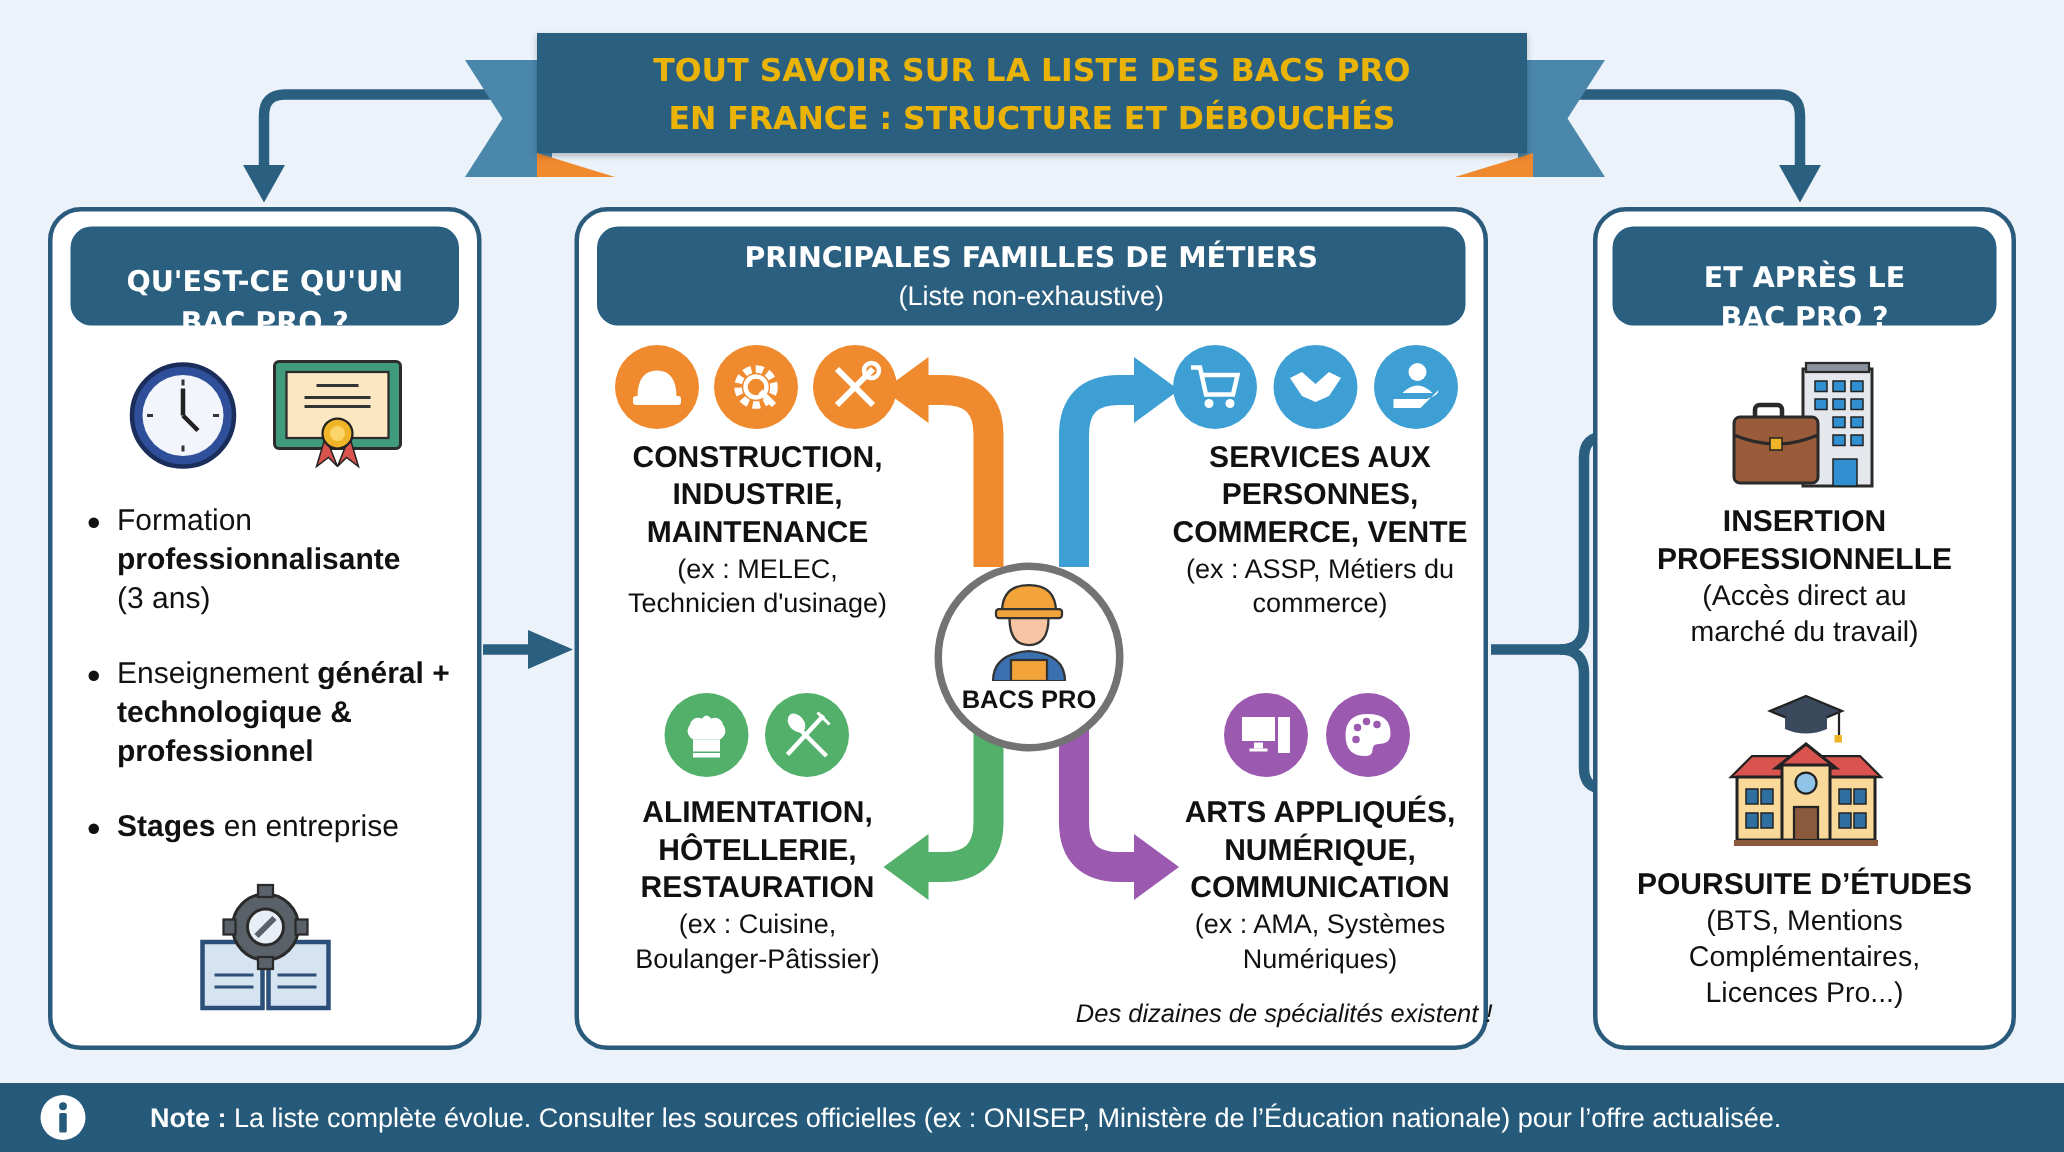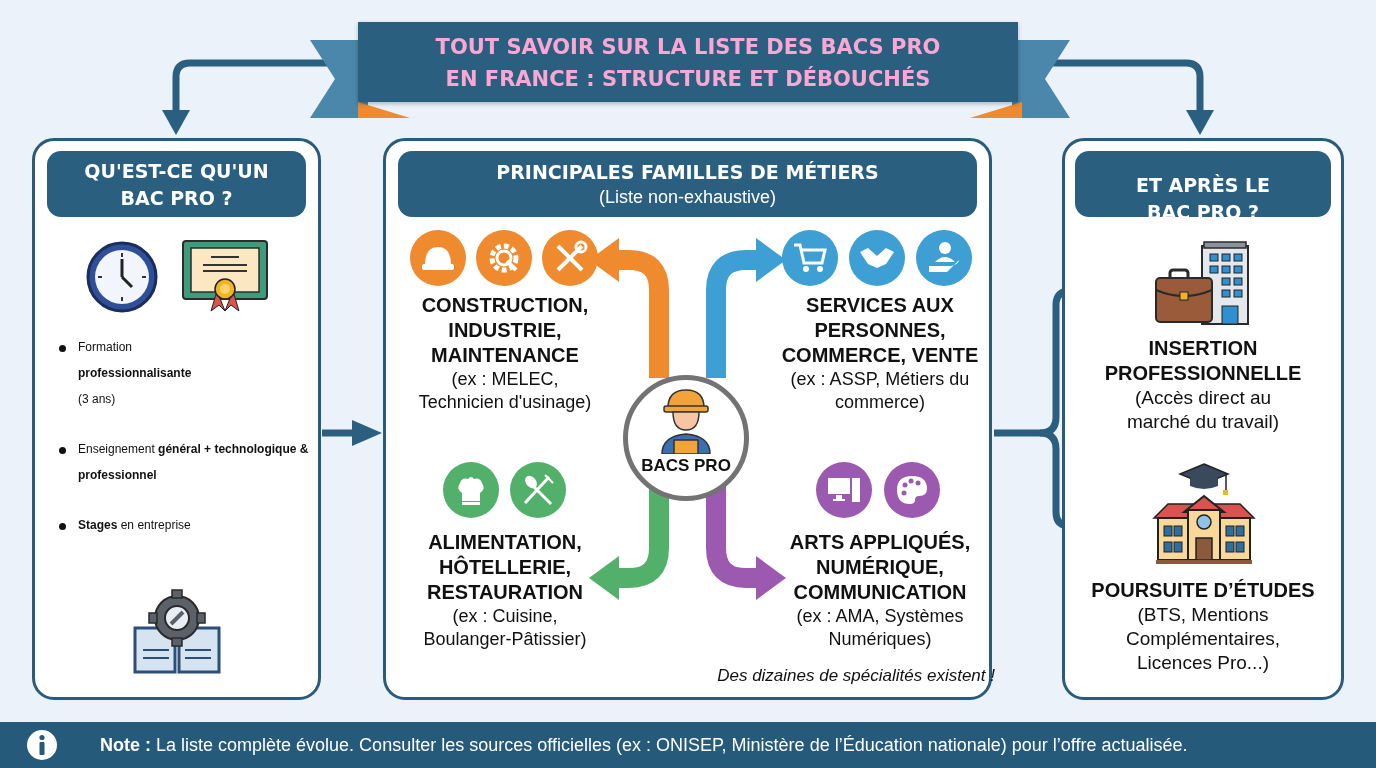--- a/index.html
+++ b/index.html
@@ -1,25 +1,25 @@
 <!DOCTYPE html>
 <html><head>
 <meta charset="utf-8">
 <style>
 *{box-sizing:border-box;margin:0;padding:0}
 html,body{width:1376px;height:768px;overflow:hidden}
 body{background:#ebf2f9;font-family:"Liberation Sans",sans-serif;color:#111;position:relative}
 .abs{position:absolute}
 .panel{position:absolute;background:#fff;border:3px solid #2b5b7c;border-radius:22px}
 .phead{position:absolute;background:#2a5f80;border-radius:14px;color:#fff;text-align:center;font-weight:bold;font-family:"DejaVu Sans",sans-serif}
-.ttl-ribbon{position:absolute;left:358px;top:22px;width:660px;height:80px;background:#2a5f80;color:#f9a8d4;text-align:center;font-family:"DejaVu Sans",sans-serif;font-weight:bold;font-size:21px;line-height:32px;padding-top:9px;box-shadow:0 2px 4px rgba(0,0,0,.25);z-index:3}
+.ttl-ribbon{position:absolute;left:358px;top:22px;width:660px;height:80px;background:#2a5f80;color:#eab308;text-align:center;font-family:"DejaVu Sans",sans-serif;font-weight:bold;font-size:21px;line-height:32px;padding-top:9px;box-shadow:0 2px 4px rgba(0,0,0,.25);z-index:3}
 .fam-title{position:absolute;text-align:center;font-weight:bold;font-size:20px;line-height:25px}
 .fam-ex{font-weight:normal;font-size:18px;line-height:23px;display:block}
 .circ{position:absolute;width:56px;height:56px;border-radius:50%;display:flex;align-items:center;justify-content:center}
-.bullets{position:absolute;left:56px;top:334px;width:260px;font-size:12px;line-height:26px}
+.bullets{position:absolute;left:56px;top:334px;width:260px;font-size:20px;line-height:26px}
 .bullets li{list-style:none;position:relative;padding-left:22px;margin-bottom:24px}
 .bullets li::before{content:"";position:absolute;left:3px;top:11px;width:7px;height:7px;border-radius:50%;background:#111}
 .out-title{position:absolute;text-align:center;font-weight:bold;font-size:20px;line-height:25px}
 .out-sub{display:block;font-weight:normal;font-size:19px;line-height:24px}
 .footer{position:absolute;left:0;top:722px;width:1376px;height:46px;background:#265a7b;color:#fff;font-size:18px;line-height:46px;padding-left:100px}
 </style>
 </head>
 <body>
 
 <svg class="abs" style="left:0;top:0;z-index:1" width="1376" height="768">
@@ -45,21 +45,21 @@
   <polygon points="58,72 110,88 58,88" fill="#ef8a2f"></polygon>
   <polygon points="722,72 670,88 722,88" fill="#ef8a2f"></polygon>
 </svg>
 <div class="ttl-ribbon">
   <div>TOUT SAVOIR SUR LA LISTE DES BACS PRO</div>
   <div>EN FRANCE : STRUCTURE ET DÉBOUCHÉS</div>
 </div>
 
 <div class="panel" style="left:32px;top:138px;width:289px;height:562px;z-index:2">
 </div>
-<div class="phead" style="left:47px;top:151px;width:259px;height:66px;font-size:19px;line-height:27px;padding-top:7px;z-index:3">
+<div class="phead" style="left:47px;top:151px;width:259px;height:66px;font-size:19px;line-height:27px;padding-top:24px;z-index:3">
   <div>QU'EST-CE QU'UN</div>
   <div>BAC PRO ?</div>
 </div>
 <svg class="abs" style="left:84px;top:239px;z-index:3" width="76" height="76" viewBox="0 0 76 76">
   <circle cx="38" cy="38" r="34" fill="#2f4f9a" stroke="#1b2d5a" stroke-width="3"></circle>
   <circle cx="38" cy="38" r="27" fill="#f2f5fb"></circle>
   <g stroke="#333" stroke-width="2">
     <line x1="38" y1="14" x2="38" y2="18"></line>
       <line x1="38" y1="58" x2="38" y2="62"></line>
     <line x1="14" y1="38" x2="18" y2="38"></line>

